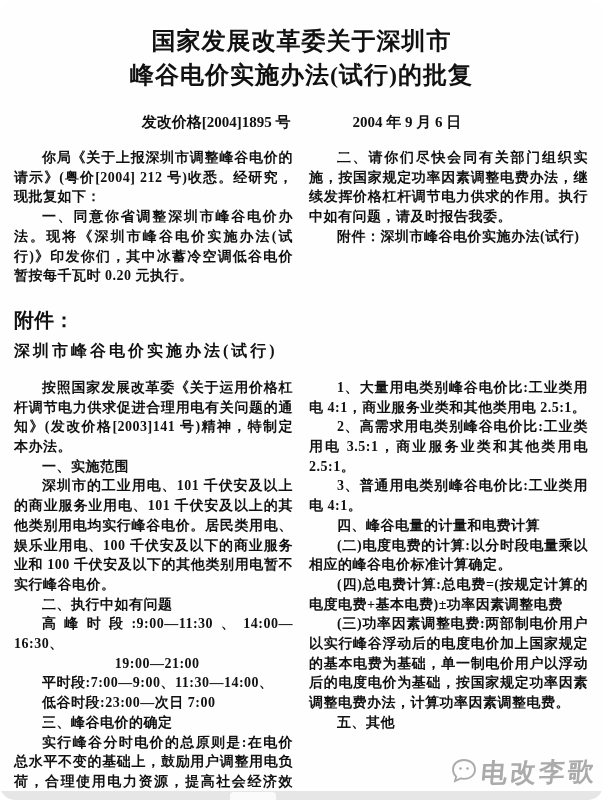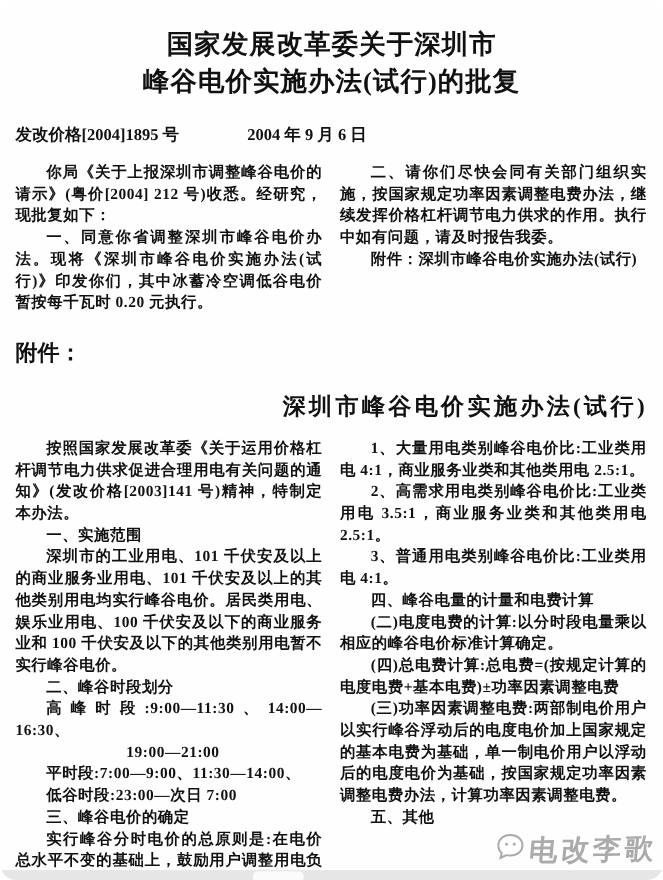--- a/index.html
+++ b/index.html
@@ -18,20 +18,21 @@
   .doc-title {
     text-align: center;
     font-size: 24px;
     font-weight: 700;
     line-height: 34px;
     letter-spacing: 1px;
   }
   .doc-meta {
     margin-top: 21px;
     display: flex;
+    justify-content: center;
     gap: 62px;
     font-size: 15px;
     font-weight: 600;
     font-family: Liberation Serif, serif;
   }
   .cols {
     display: flex;
     gap: 16px;
     margin-top: 16px;
   }
@@ -45,23 +46,23 @@
   }
   .col p.indent { text-indent: 2em; }
   .col p.flush  { text-indent: 0; }
   .col p.cont   { text-indent: 0; padding-left: 7.2em; }
   .attach-label {
     margin-top: 21px;
     font-size: 20px;
     font-weight: 700;
   }
   .attach-title {
-    margin-top: 21px;
-    text-align: right;
-    font-size: 21px;
+    margin-top: 7px;
+    text-align: left;
+    font-size: 16px;
     font-weight: 700;
     letter-spacing: 3px;
   }
   .watermark {
     position: absolute;
     right: 6px; bottom: 10px;
     display: flex;
     align-items: center;
     gap: 2px;
     color: #969696;
@@ -117,21 +118,21 @@
 
     <div class="attach-label">附件：</div>
 
     <div class="attach-title">深圳市峰谷电价实施办法(试行)</div>
 
     <div class="cols">
       <div class="col">
           <p class="indent">按照国家发展改革委《关于运用价格杠杆调节电力供求促进合理用电有关问题的通知》(发改价格[2003]141 号)精神，特制定本办法。</p>
           <p class="indent">一、实施范围</p>
           <p class="indent">深圳市的工业用电、101 千伏安及以上的商业服务业用电、101 千伏安及以上的其他类别用电均实行峰谷电价。居民类用电、娱乐业用电、100 千伏安及以下的商业服务业和 100 千伏安及以下的其他类别用电暂不实行峰谷电价。</p>
-          <p class="indent">二、峰谷时段划分</p>
+          <p class="indent">二、执行中如有问题</p>
           <p class="indent">高峰时段:9:00—11:30、14:00—16:30、</p>
           <p class="cont">19:00—21:00</p>
           <p class="indent">平时段:7:00—9:00、11:30—14:00、</p>
           <p class="indent">低谷时段:23:00—次日 7:00</p>
           <p class="indent">三、峰谷电价的确定</p>
           <p class="indent">实行峰谷分时电价的总原则是:在电价总水平不变的基础上，鼓励用户调整用电负荷，合理使用电力资源，提高社会经济效益。</p>
         </div>
       <div class="col">
           <p class="indent">1、大量用电类别峰谷电价比:工业类用电 4:1，商业服务业类和其他类用电 2.5:1。</p>
           <p class="indent">2、高需求用电类别峰谷电价比:工业类用电 3.5:1，商业服务业类和其他类用电 2.5:1。</p>

